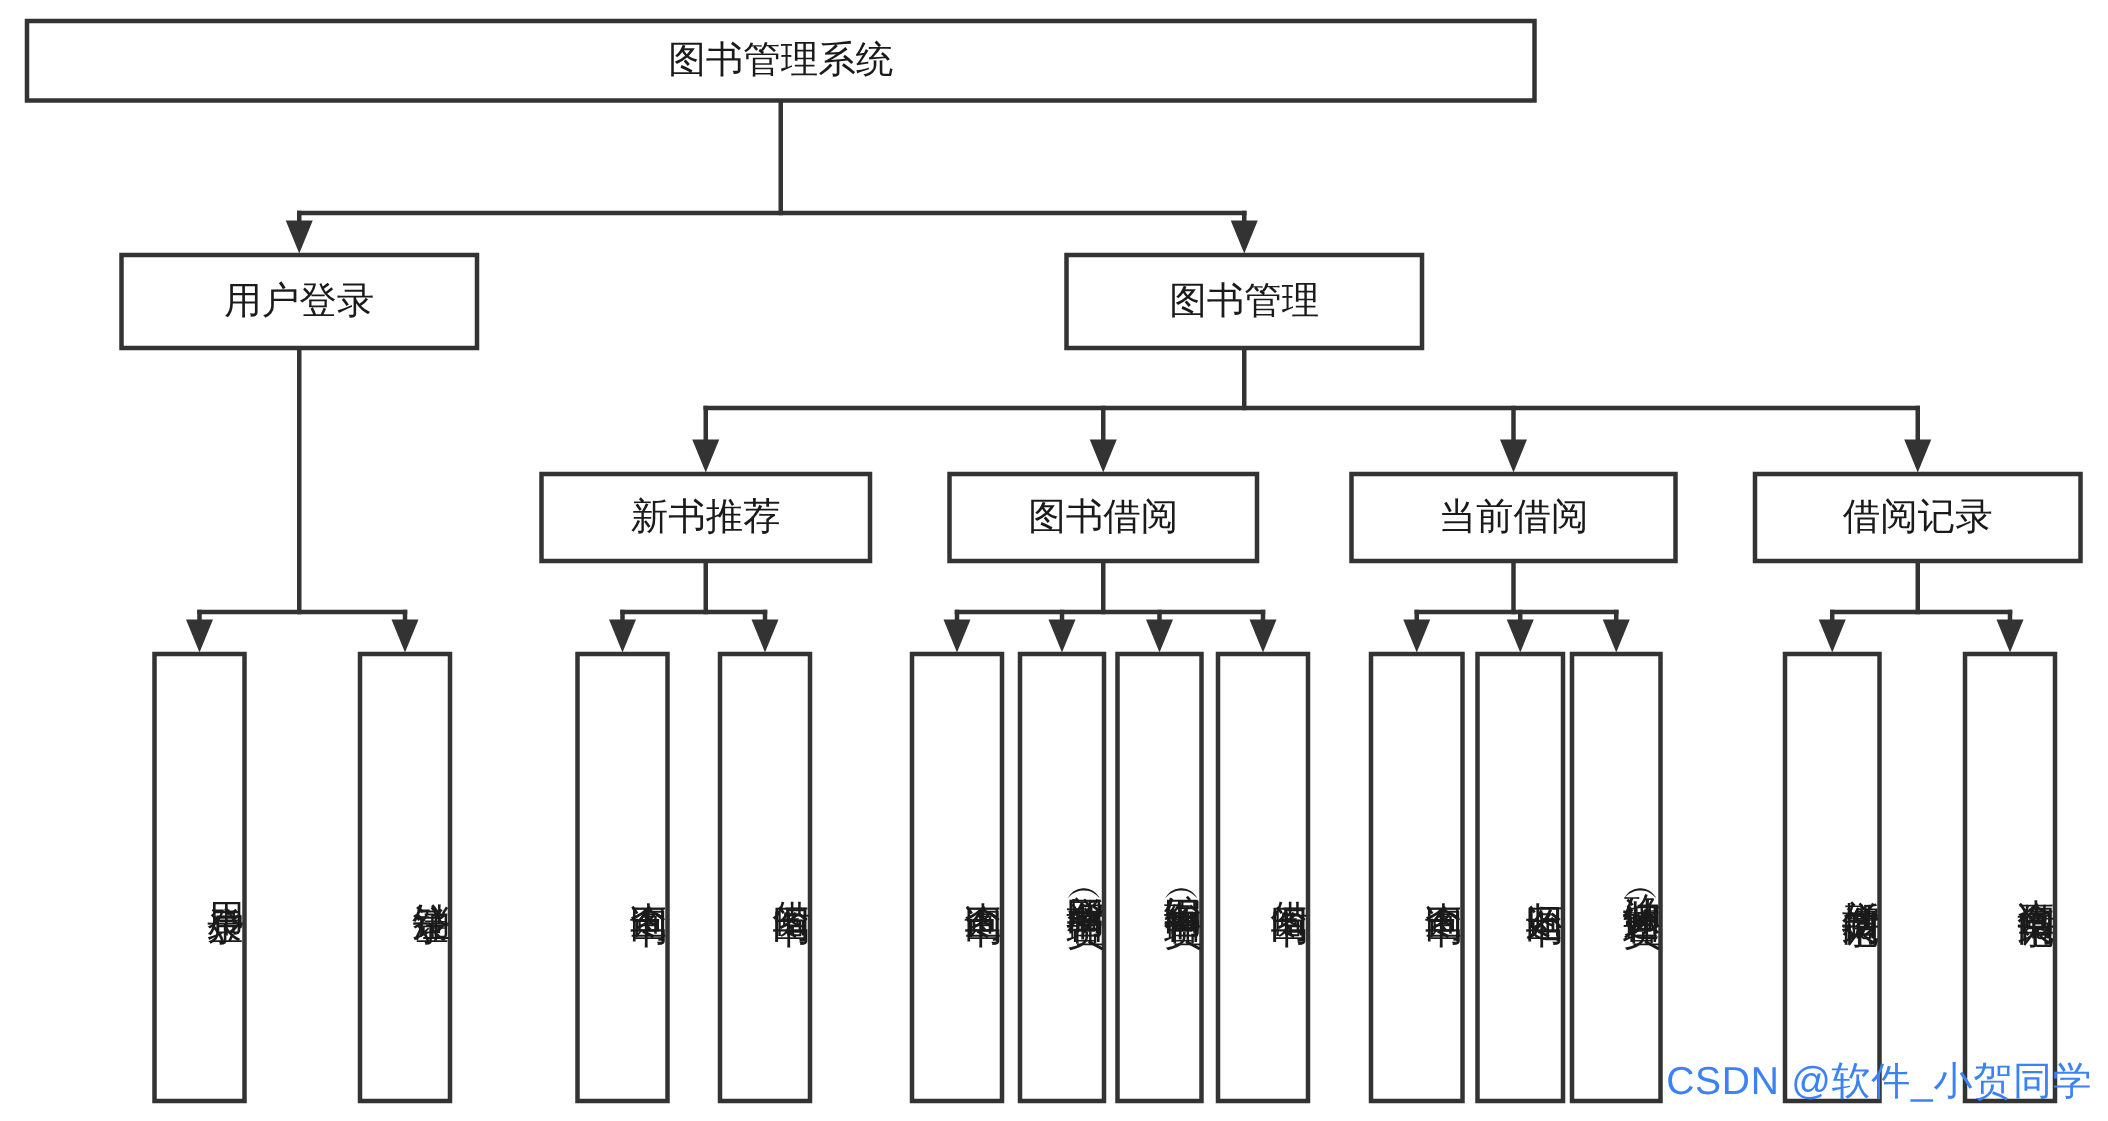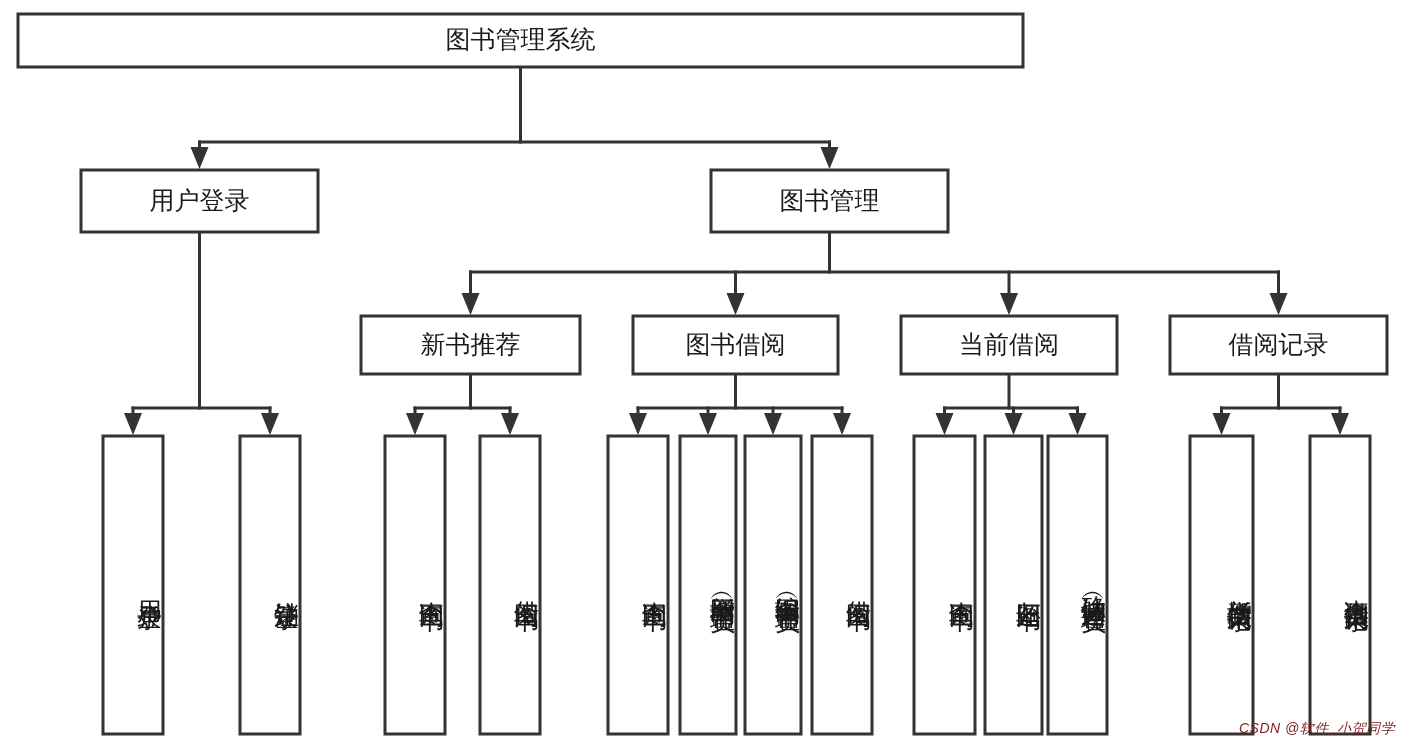--- a/index.html
+++ b/index.html
@@ -61,25 +61,24 @@
     align-items: flex-start;
     justify-content: center;
     white-space: nowrap;
     pointer-events: none;
   }
   .watermark {
     position: absolute;
     right: 10px;
     bottom: 4px;
     font-family: "Liberation Sans", "DejaVu Sans", sans-serif;
-    font-size: 14px;
-    color: #7f1d1d;
+    font-size: 26px;
+    color: #3b82f6;
     white-space: nowrap;
     letter-spacing: 0.5px;
-    font-style: italic;
   }
 </style>
 </head>
 <body>
 
 <div id="diagram-root">
   <svg class="tree" viewBox="0 0 1405 747">
     <g id="connectors-layer">
         <line x1="520.5" y1="67" x2="520.5" y2="142" class="connector"></line>
         <line x1="199.5" y1="142" x2="829.5" y2="142" class="connector"></line>

